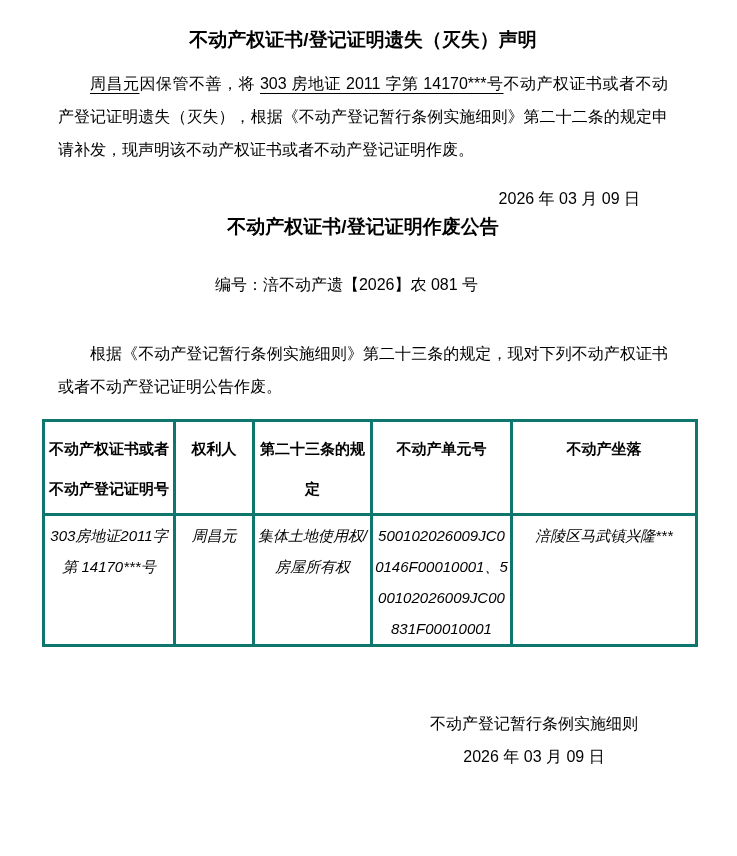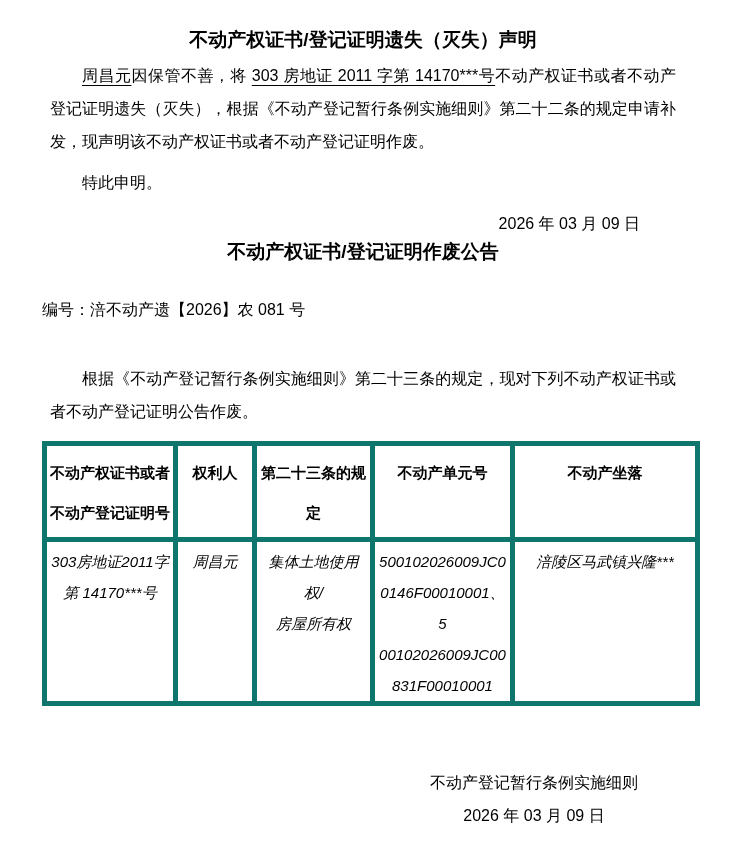--- a/index.html
+++ b/index.html
@@ -23,52 +23,52 @@
     text-align: center;
     margin: 0;
     line-height: 23px;
   }
   .title-lost { margin-bottom: 36px; }
   .title-void { margin-top: 14px; }
   p.body-text {
     font-size: 16px;
     line-height: 33px;
     text-align: justify;
-    margin: 8px;
+    margin: 16px;
   }
   .indent { text-indent: 2em; }
   .u {
     text-decoration: underline;
     text-underline-offset: 4px;
     text-decoration-thickness: 1px;
   }
   .sign-block {
     width: fit-content;
     margin: 0 44px 0 auto;
     text-align: center;
     font-size: 16px;
     line-height: 33px;
   }
   .doc-no {
     margin-top: 38px;
     margin-bottom: 44px;
-    text-align: left;
+    text-align: center;
     padding-right: 33px;
     font-size: 16px;
     line-height: 17px;
   }
   table.void-table {
     border-collapse: collapse;
     table-layout: fixed;
     width: 653px;
     margin-top: 13px;
   }
   table.void-table th,
   table.void-table td {
-    border: 5px solid #0f766e;
+    border: 3px solid #0f766e;
     text-align: center;
     vertical-align: top;
     padding: 0 2px;
     overflow: hidden;
     font-weight: 400;
   }
   table.void-table th {
     height: 84px;
     line-height: 40px;
     padding-top: 7px;
@@ -92,21 +92,20 @@
 </style>
 </head>
 <body>
 
 <div class="doc">
 
   <h1 class="doc-title title-lost">不动产权证书/登记证明遗失（灭失）声明</h1>
 
   <p class="body-text indent"><span class="u">周昌元</span><span>因保管不善，将 </span><span class="u">303 房地证 2011 字第 14170***号</span><span>不动产权证书或者不动产登记证明遗失（灭失），根据《不动产登记暂行条例实施细则》第二十二条的规定申请补发，现声明该不动产权证书或者不动产登记证明作废。</span></p>
 
-  <p class="body-text indent">特此申明。</p>
 
   <div class="sign-block">
     <div>2026 年 03 月 09 日</div>
   </div>
 
   <h1 class="doc-title title-void">不动产权证书/登记证明作废公告</h1>
 
   <div class="doc-no">编号：涪不动产遗【2026】农 081 号</div>
 
   <p class="body-text indent">根据《不动产登记暂行条例实施细则》第二十三条的规定，现对下列不动产权证书或者不动产登记证明公告作废。</p>

